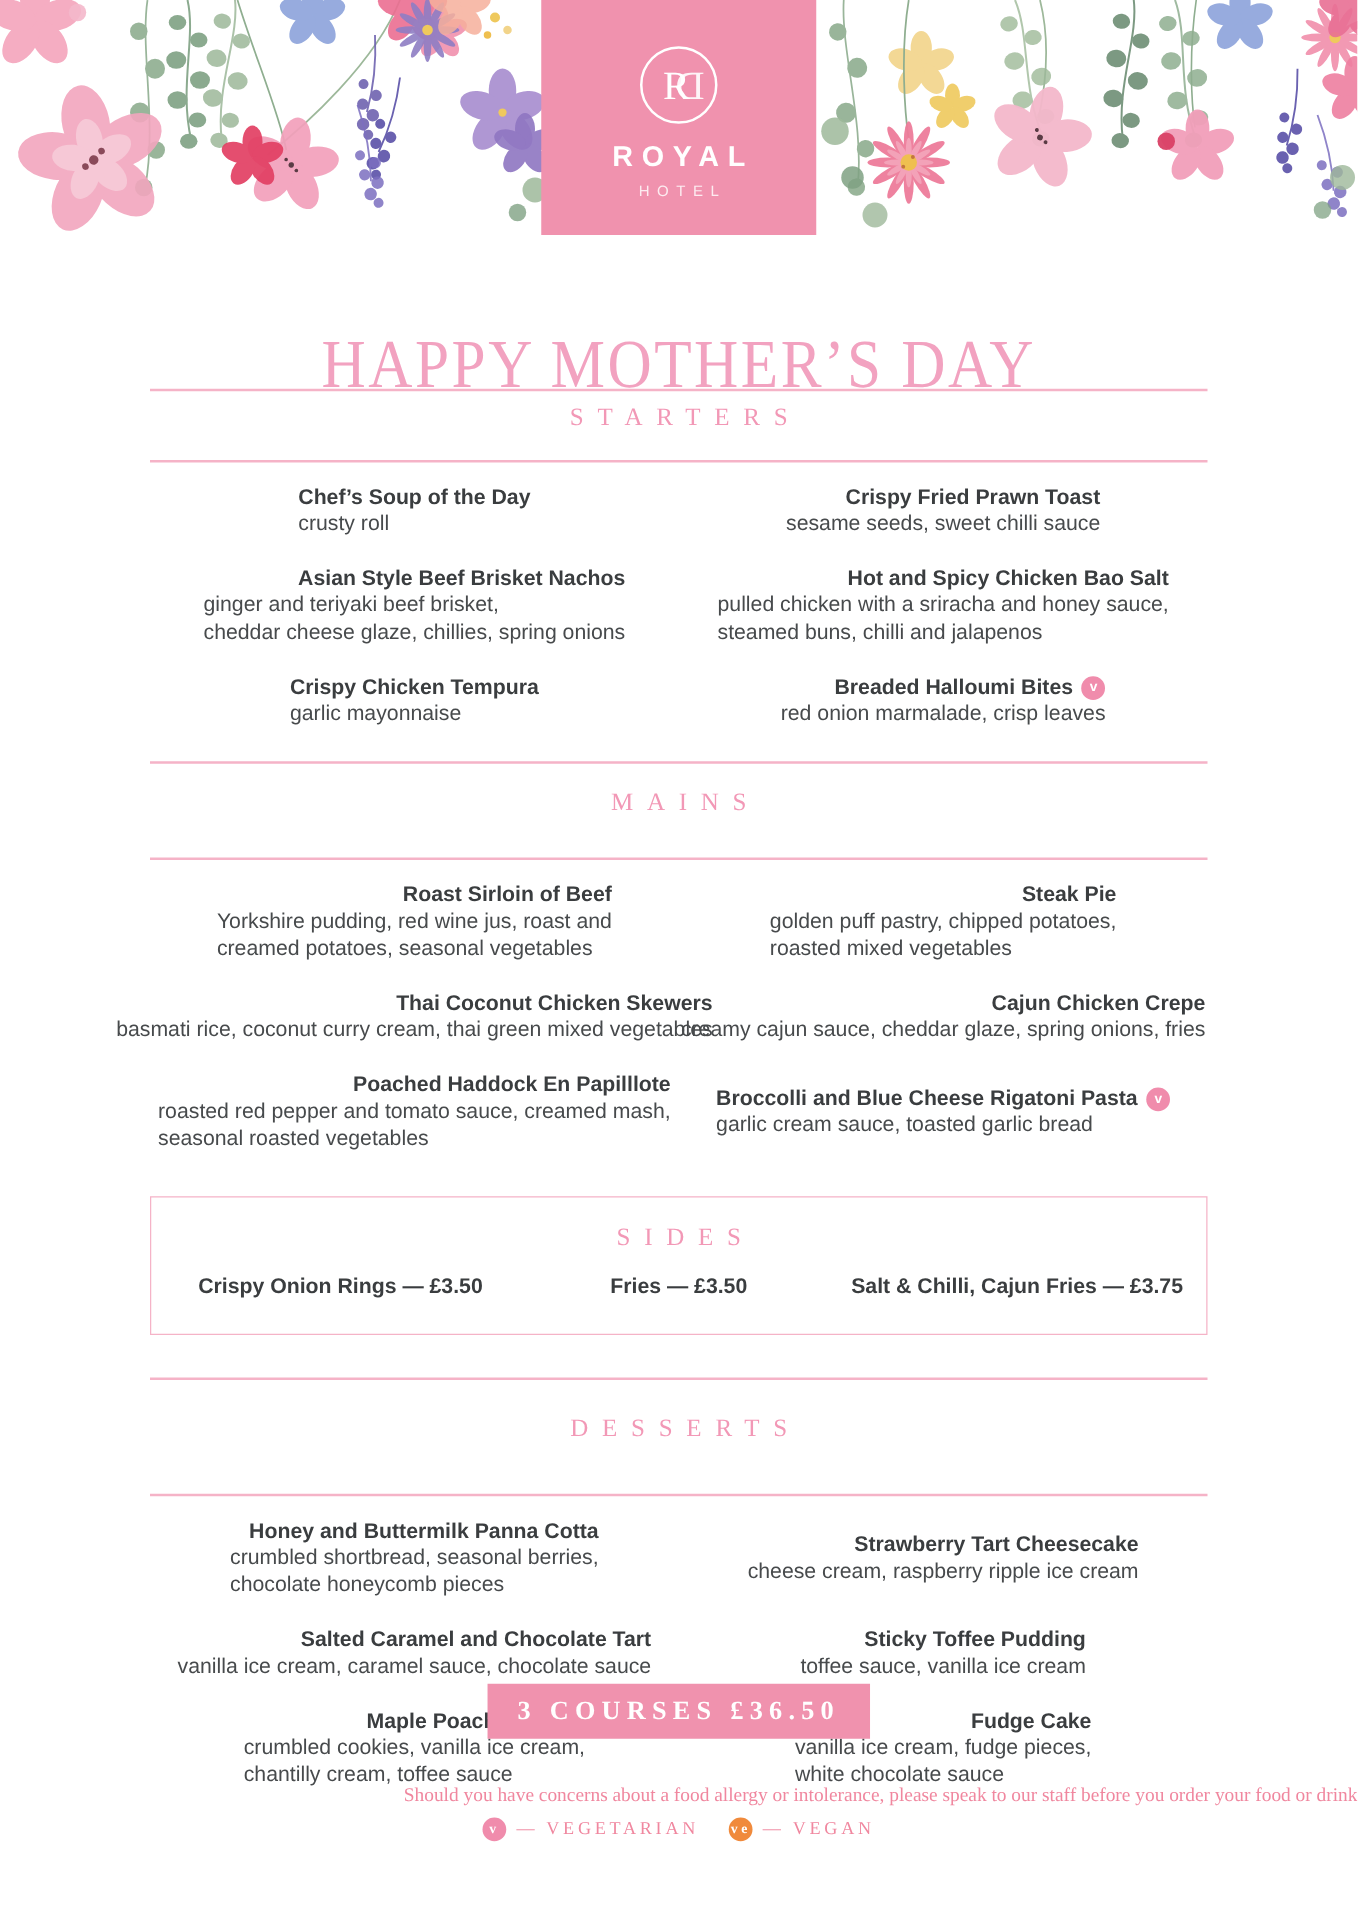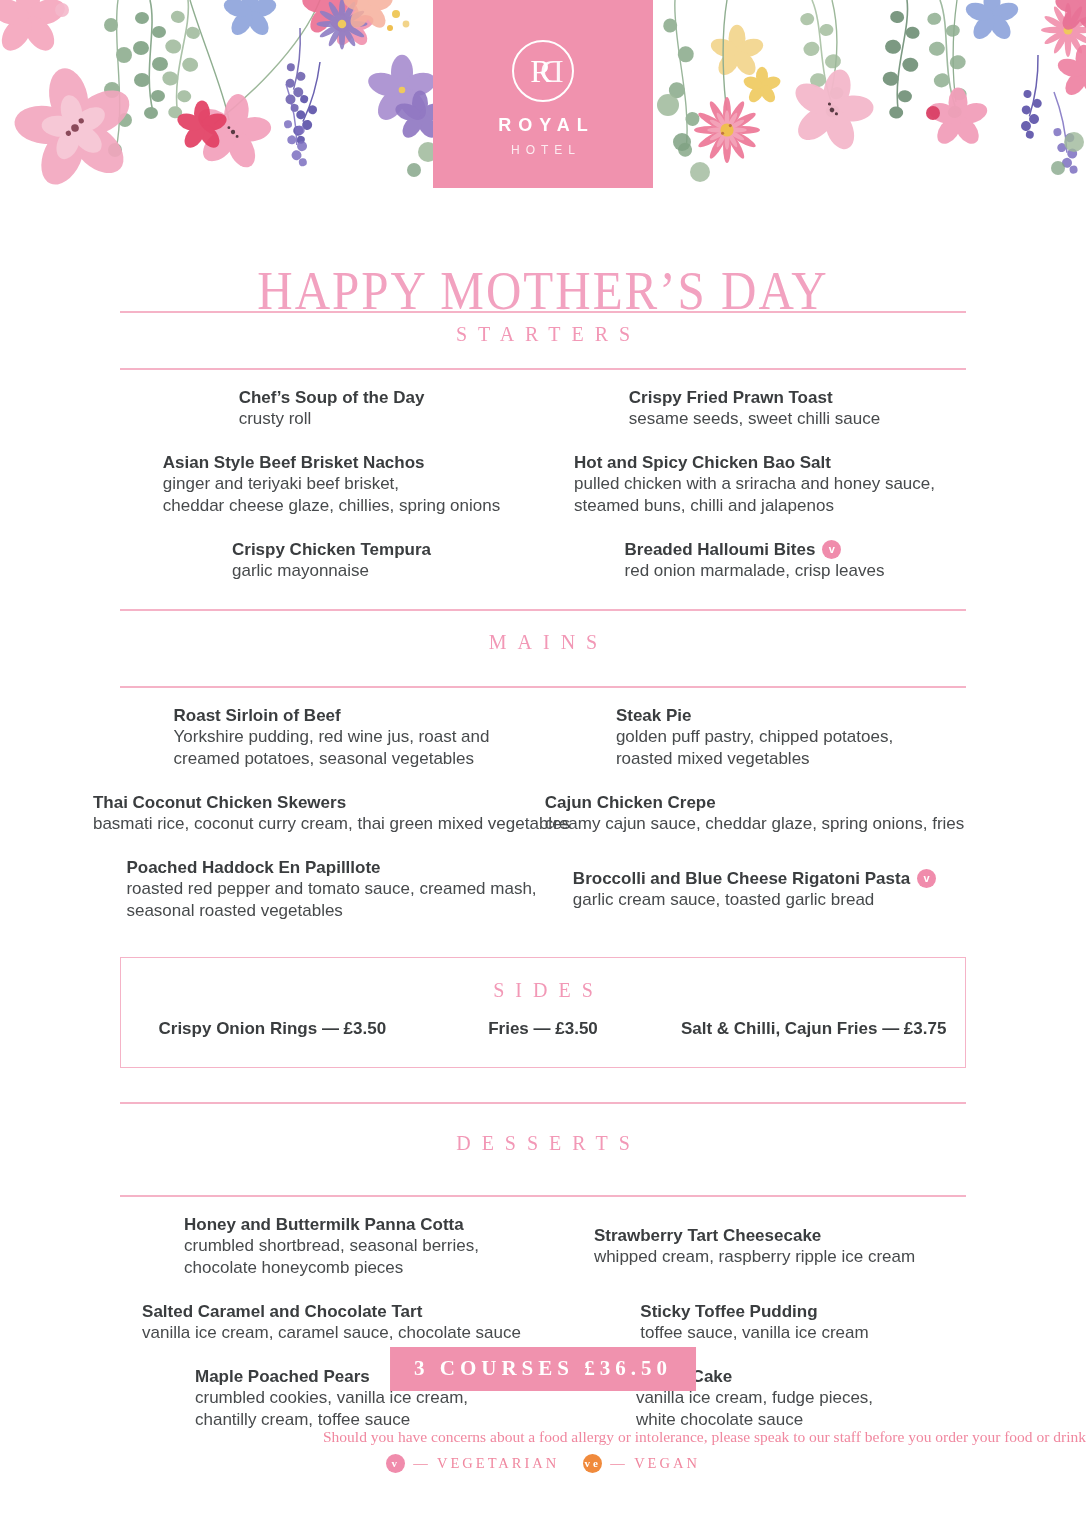--- a/index.html
+++ b/index.html
@@ -18,42 +18,42 @@
     font-family:"Liberation Sans",sans-serif;color:var(--body-text);
   }
   
   .floral{position:absolute;top:0;left:0;width:1086px;height:220px;}
   
   .logo-box{
     position:absolute;top:0;left:433px;width:220px;height:188px;
     background:var(--brand-pink);display:flex;flex-direction:column;
     align-items:center;justify-content:center;padding-top:4px;box-sizing:border-box;
   }
-  .logo-name{color:#fff;font-weight:bold;font-size:18px;letter-spacing:7px;padding-left:7px;margin-top:9px;}
+  .logo-name{color:#fff;font-weight:bold;font-size:23px;letter-spacing:7px;padding-left:7px;margin-top:9px;}
   .logo-sub{color:rgba(255,255,255,.82);font-size:12px;letter-spacing:6px;padding-left:6px;margin-top:7px;}
   
   .title{
     position:absolute;top:226px;left:0;width:100%;text-align:center;
     font-family:"Liberation Serif",serif;font-weight:normal;font-size:49px;
     color:var(--title-pink);letter-spacing:2px;transform:scaleY(1.12);transform-origin:top center;
   }
   
   .content{position:absolute;top:311px;left:120px;width:846px;}
   .sec-head{
     border-top:2px solid var(--rule-pink);border-bottom:2px solid var(--rule-pink);
     text-align:center;padding:10px 0 22px;
   }
   .sec-label{
     font-family:"Liberation Serif",serif;font-size:20px;letter-spacing:11px;
     color:var(--accent-text);padding-left:11px;display:inline-block;
   }
   .rows{display:flex;flex-direction:column;gap:22px;padding:17px 0 27px;}
   .row{display:flex;align-items:center;}
   .col{flex:1 1 50%;min-width:0;display:flex;flex-direction:column;align-items:center;gap:1px;}
-  .dish-name{font-weight:bold;font-size:17px;line-height:21px;white-space:nowrap;color:#3A3D3F;}
+  .dish-name{font-weight:bold;font-size:17px;line-height:21px;white-space:nowrap;color:#3A3D3F;text-align:right;}
   .dish-desc{font-size:17px;line-height:22px;white-space:nowrap;color:#474A4C;}
   .badge{
     display:inline-flex;width:19px;height:19px;border-radius:50%;
     align-items:center;justify-content:center;color:#fff;font-size:11px;font-weight:bold;
     margin-left:7px;vertical-align:2px;line-height:1;
   }
   .badge-v{background:var(--badge-v);}
   .badge-ve{background:var(--badge-ve);}
   
   .sides-box{
@@ -346,21 +346,21 @@
             <div class="col">
               <div class="item">
                 <div class="dish-name">Honey and Buttermilk Panna Cotta</div>
                 <div class="dish-desc">crumbled shortbread, seasonal berries,</div>
                 <div class="dish-desc">chocolate honeycomb pieces</div>
               </div>
             </div>
             <div class="col">
               <div class="item">
                 <div class="dish-name">Strawberry Tart Cheesecake</div>
-                <div class="dish-desc">whipped cream, raspberry ripple ice cream</div>
+                <div class="dish-desc">cheese cream, raspberry ripple ice cream</div>
               </div>
             </div>
           </div>
           <div class="row">
             <div class="col">
               <div class="item">
                 <div class="dish-name">Salted Caramel and Chocolate Tart</div>
                 <div class="dish-desc">vanilla ice cream, caramel sauce, chocolate sauce</div>
               </div>
             </div>

